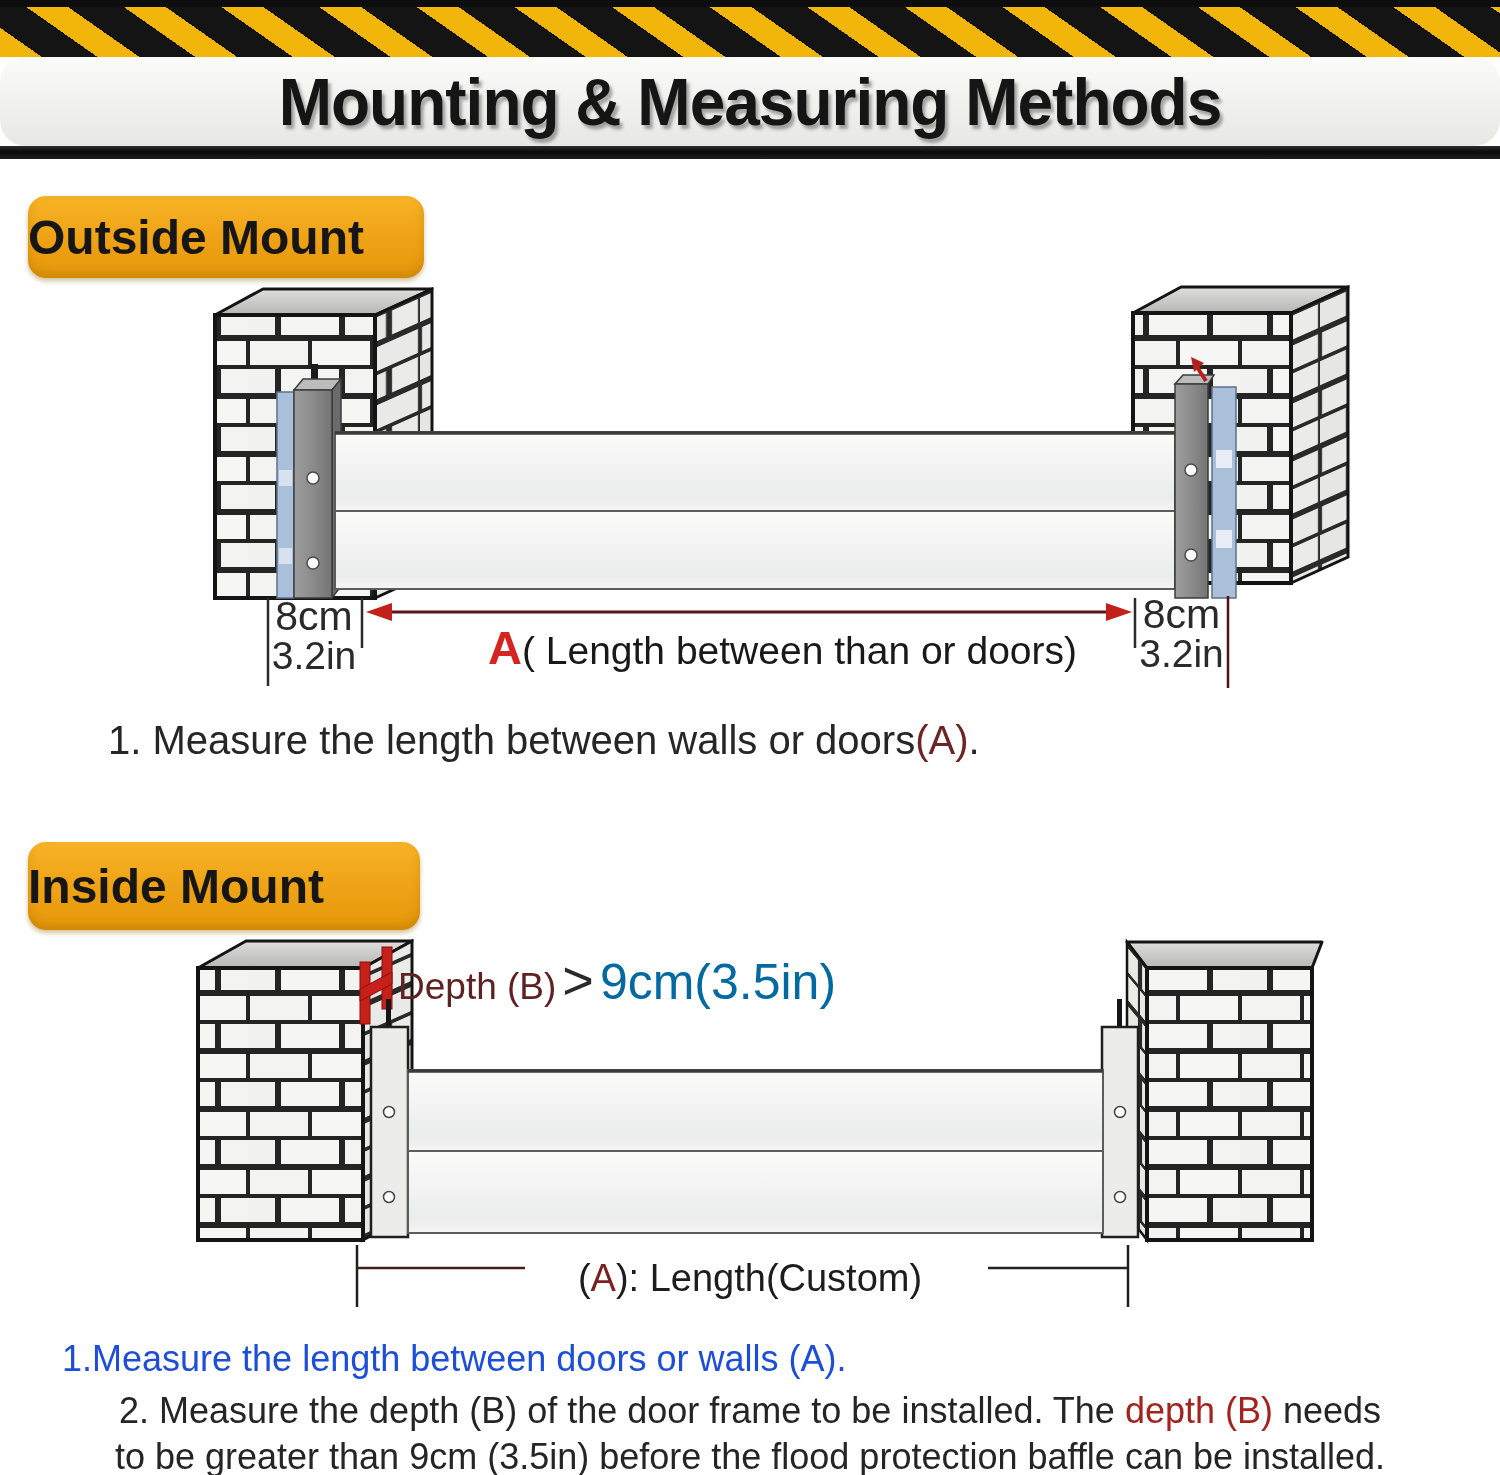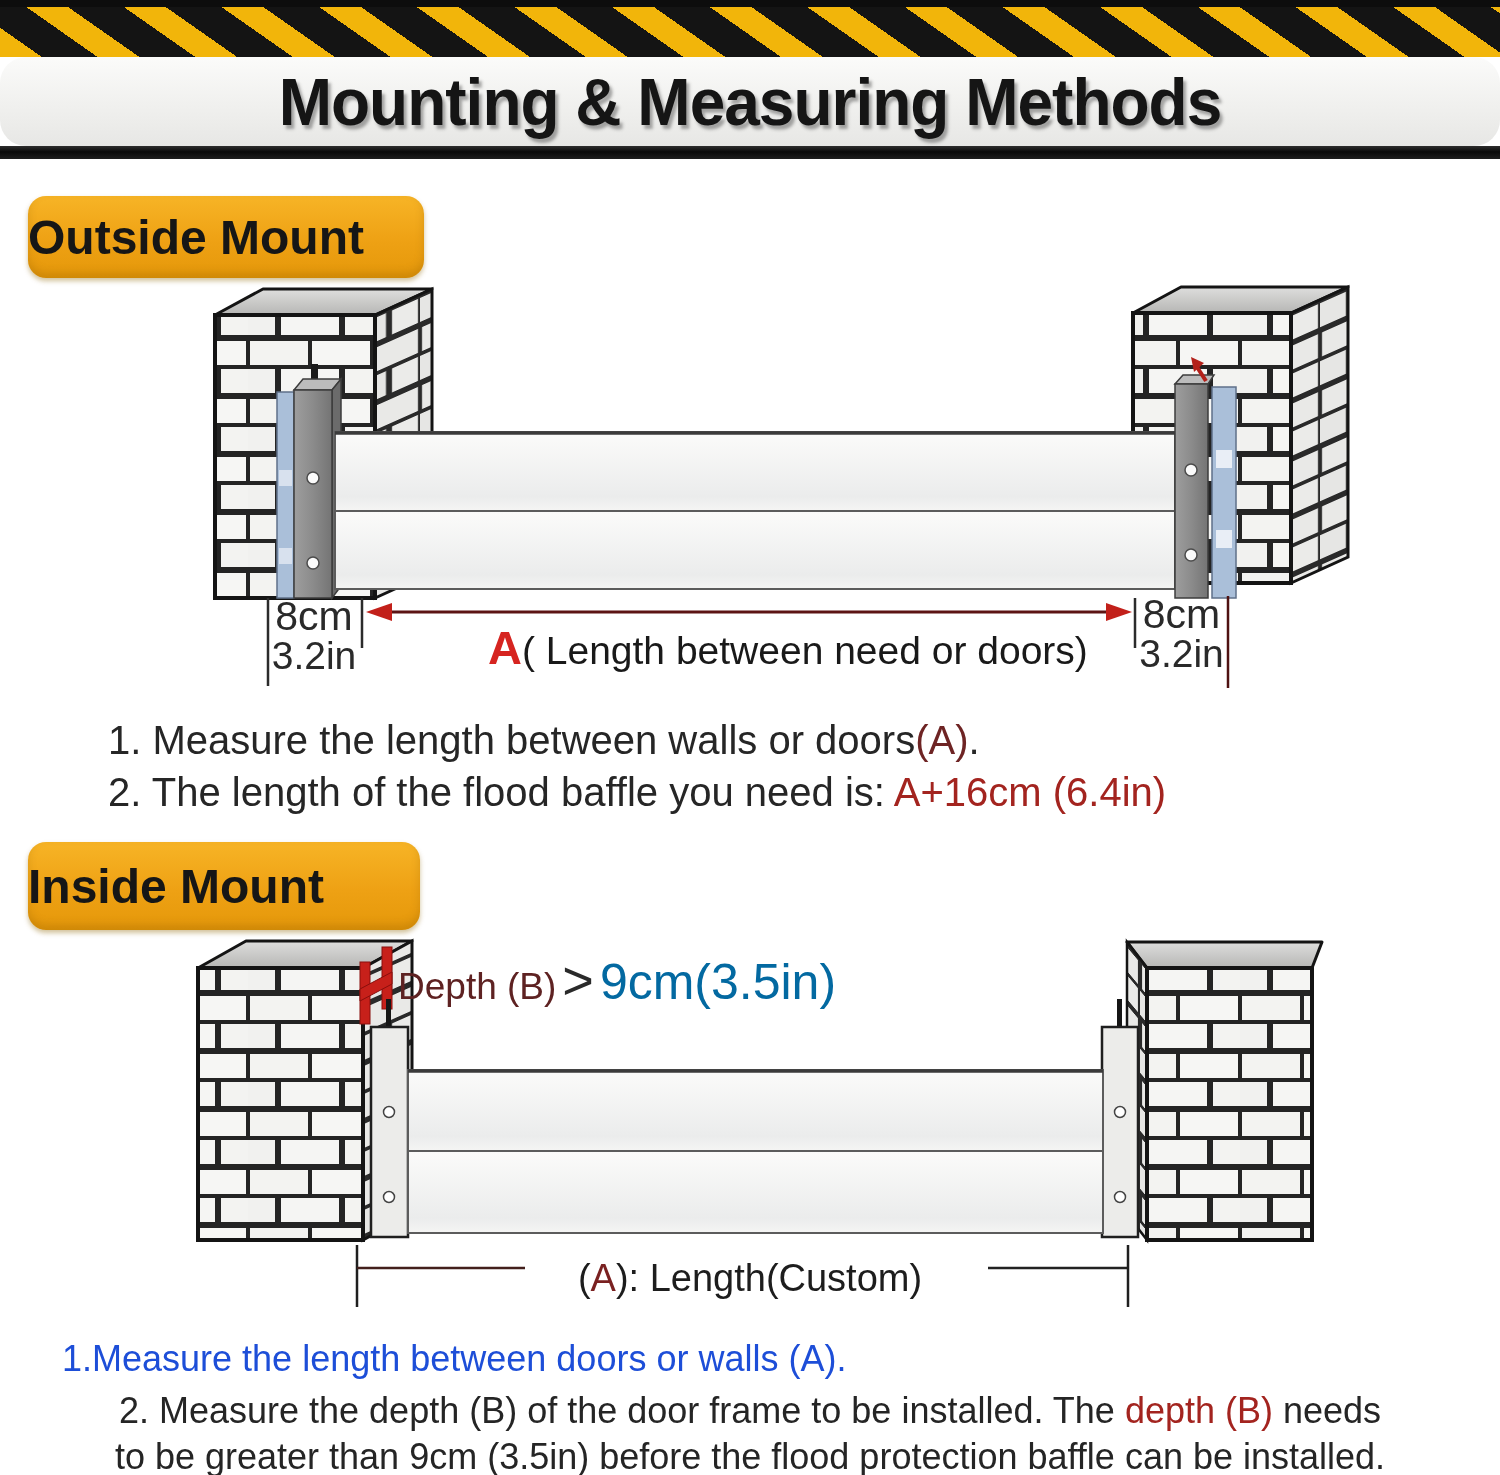--- a/index.html
+++ b/index.html
@@ -190,27 +190,26 @@
     <div class="dim-col out-left-dim">
       <span class="cm">8cm</span>
       <span class="in">3.2in</span>
     </div>
     <div class="dim-col out-right-dim">
       <span class="cm">8cm</span>
       <span class="in">3.2in</span>
     </div>
     <div class="span-label-out">
       <span class="marker">A</span>
-      <span class="txt">( Length between need or doors)</span>
+      <span class="txt">( Length between than or doors)</span>
     </div>
   </div>
 
   <div class="steps-outside">
     <div class="step"><span>1.</span><span> Measure the length between walls or doors</span><span class="maroon">(A)</span><span>.</span></div>
-    <div class="step"><span>2.</span><span> The length of the flood baffle you need is: </span><span class="red2">A+16cm (6.4in)</span></div>
   </div>
 
   <div class="badge badge-inside">
     <span>Inside Mount</span>
   </div>
 
   <div class="diagram diagram-inside">
     <svg width="1500" height="378" viewBox="0 0 1500 378">
 
       <g>

